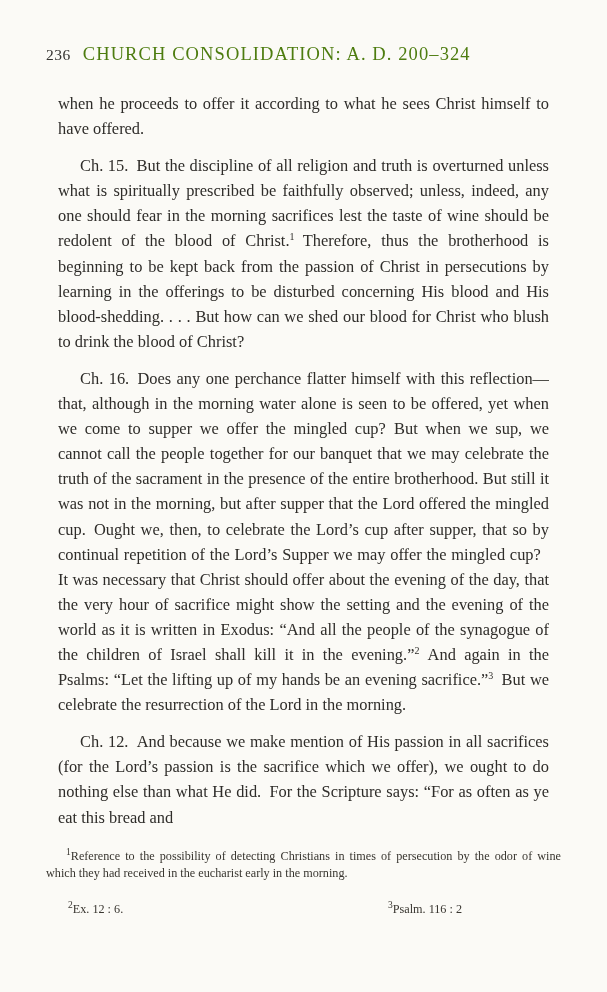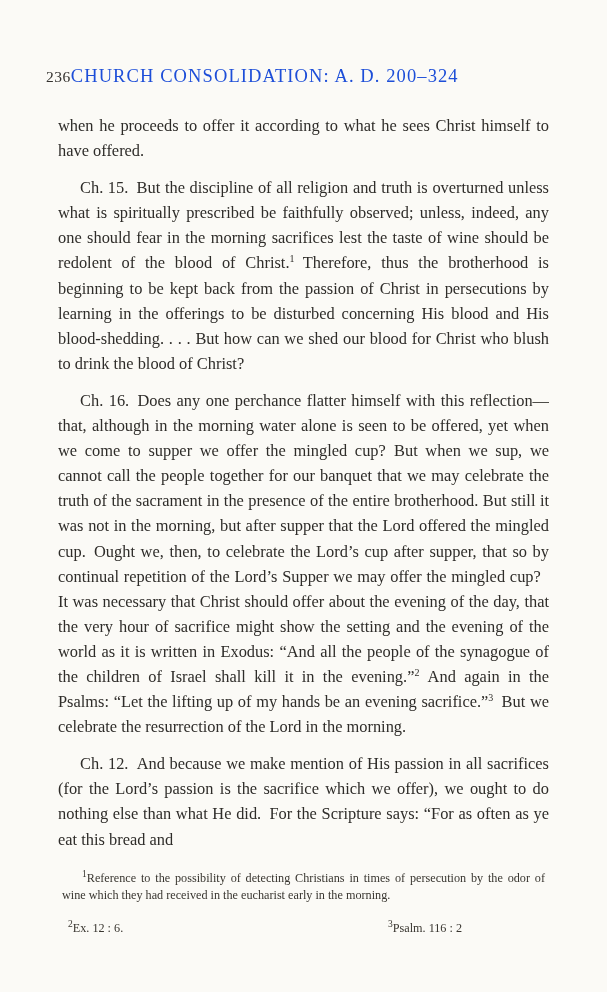--- a/index.html
+++ b/index.html
@@ -18,34 +18,33 @@
     position: relative;
     width: 607px;
     height: 992px;
     box-sizing: border-box;
     padding: 44px 44px 20px 44px;
     background: #fbfaf6;
   }
   .header {
     display: flex;
     align-items: baseline;
-    gap: 0;
+    gap: 12px;
     margin-bottom: 26px;
     padding-left: 2px;
-    margin-top: 22px;
   }
   .folio {
     font-size: 15.5px;
     letter-spacing: 0.5px;
     color: #33312e;
   }
   .running-head {
     font-size: 18.5px;
     letter-spacing: 1.1px;
-    color: #1d4ed8;
+    color: #4d7c0f;
     white-space: nowrap;
   }
   .body-text {
     font-size: 16.4px;
     line-height: 25.1px;
     text-align: justify;
     color: #2e2c29;
     padding: 0 2px;
   }
   .body-text p {
@@ -66,25 +65,25 @@
   .footnotes {
     margin-top: 18px;
     font-size: 12.2px;
     line-height: 17.4px;
     color: #38352f;
     padding: 0 2px;
   }
   .footnote-main {
     text-align: justify;
     text-indent: 20px;
-    margin: 16px;
+    margin: 0;
   }
   .footnote-row {
     display: flex;
-    margin-top: 4px;
+    margin-top: 19px;
     padding-left: 22px;
   }
   .footnote-row .fn-left {
     width: 320px;
   }
   .footnote-row .fn-right {
     flex: 1;
   }
   .fn-mark {
     font-size: 9.5px;

